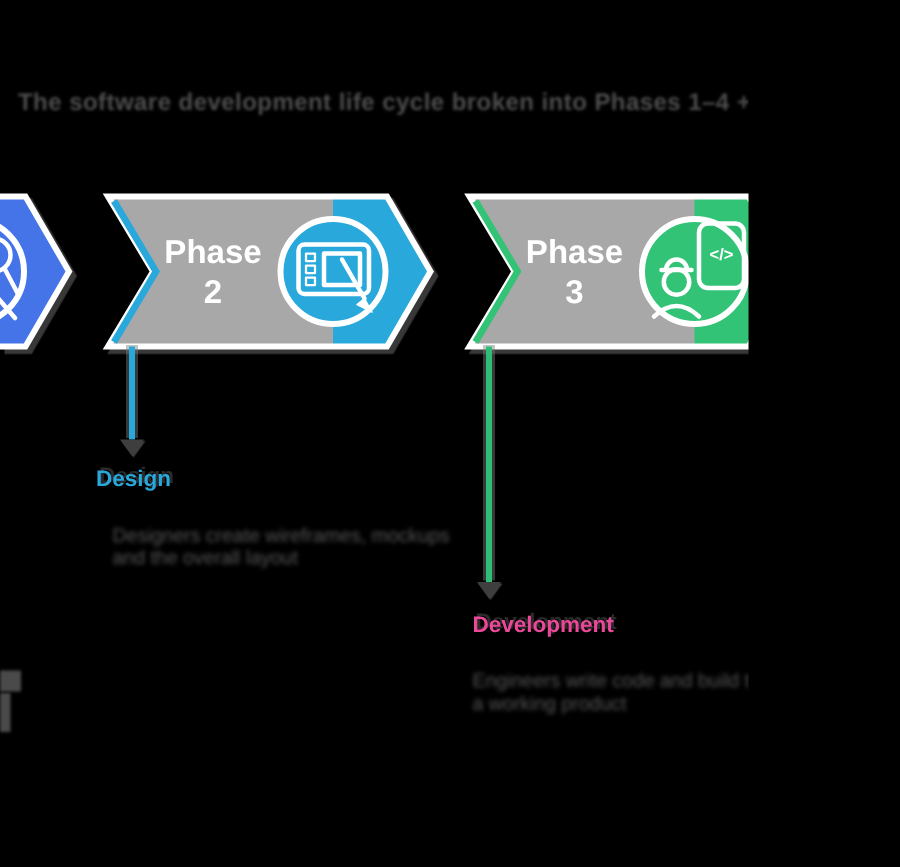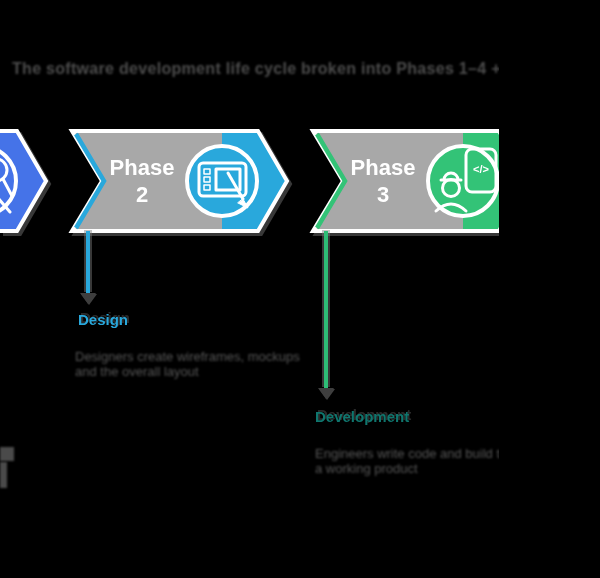--- a/index.html
+++ b/index.html
@@ -27,21 +27,21 @@
     position:absolute;width:0;height:0;
     border-left:8px solid transparent;border-right:8px solid transparent;
     border-top:11px solid #3e3e3e;
     filter:drop-shadow(1px 1px 0 rgba(125,125,125,.5));
   }
   .callout-label{
     position:absolute;font-size:15px;font-weight:700;white-space:nowrap;
     filter:blur(.5px);text-shadow:2px -2px 0 rgba(140,140,140,.3);
   }
   .callout-label.cyan{color:#29a8dc;}
-  .callout-label.green{color:#0f766e;}
+  .callout-label.green{color:#ec4899;}
   .callout-label.lime{color:#95c23c;}
   .callout-desc{
     position:absolute;font-size:13px;line-height:15px;color:#565656;
     filter:blur(1.3px);
   }
   .callout-desc div{white-space:nowrap;}
   .frag{position:absolute;background:#4a4a4a;filter:blur(1px);}
 </style>
 </head>
 <body>
@@ -104,21 +104,21 @@
     <g>
       <polygon points="554,131 740,131 769,181 740,231 554,231 584,181" fill="#a8a8a8"></polygon>
       <polygon points="554,131 740,131 769,181 740,231 554,231 584,181" fill="none" stroke="#ffffff" stroke-width="4"></polygon>
       <polyline points="558,134 586,181 558,228" fill="none" stroke="#95c23c" stroke-width="4.5"></polyline>
       <text x="624" y="175" text-anchor="middle" fill="#ffffff" font-size="22" font-weight="bold" font-family="Liberation Sans, sans-serif">Phase</text>
     </g>
   </svg>
 
   <div class="vline cyan" style="left:86px;top:231px;height:62px;"></div>
   <div class="arrow-down" style="left:80px;top:293px;"></div>
-  <div class="callout-label cyan" style="left:78px;top:311px;">Design</div>
+  <div class="callout-label cyan" style="left:64px;top:311px;">Design</div>
   <div class="callout-desc" style="left:75px;top:349px;width:215px;">
     <div>Designers create wireframes, mockups</div>
     <div>and the overall layout</div>
   </div>
 
   <div class="vline green" style="left:324px;top:231px;height:157px;"></div>
   <div class="arrow-down" style="left:318px;top:388px;"></div>
   <div class="callout-label green" style="left:315px;top:408px;">Development</div>
   <div class="callout-desc" style="left:315px;top:446px;width:200px;">
     <div>Engineers write code and build the</div>

